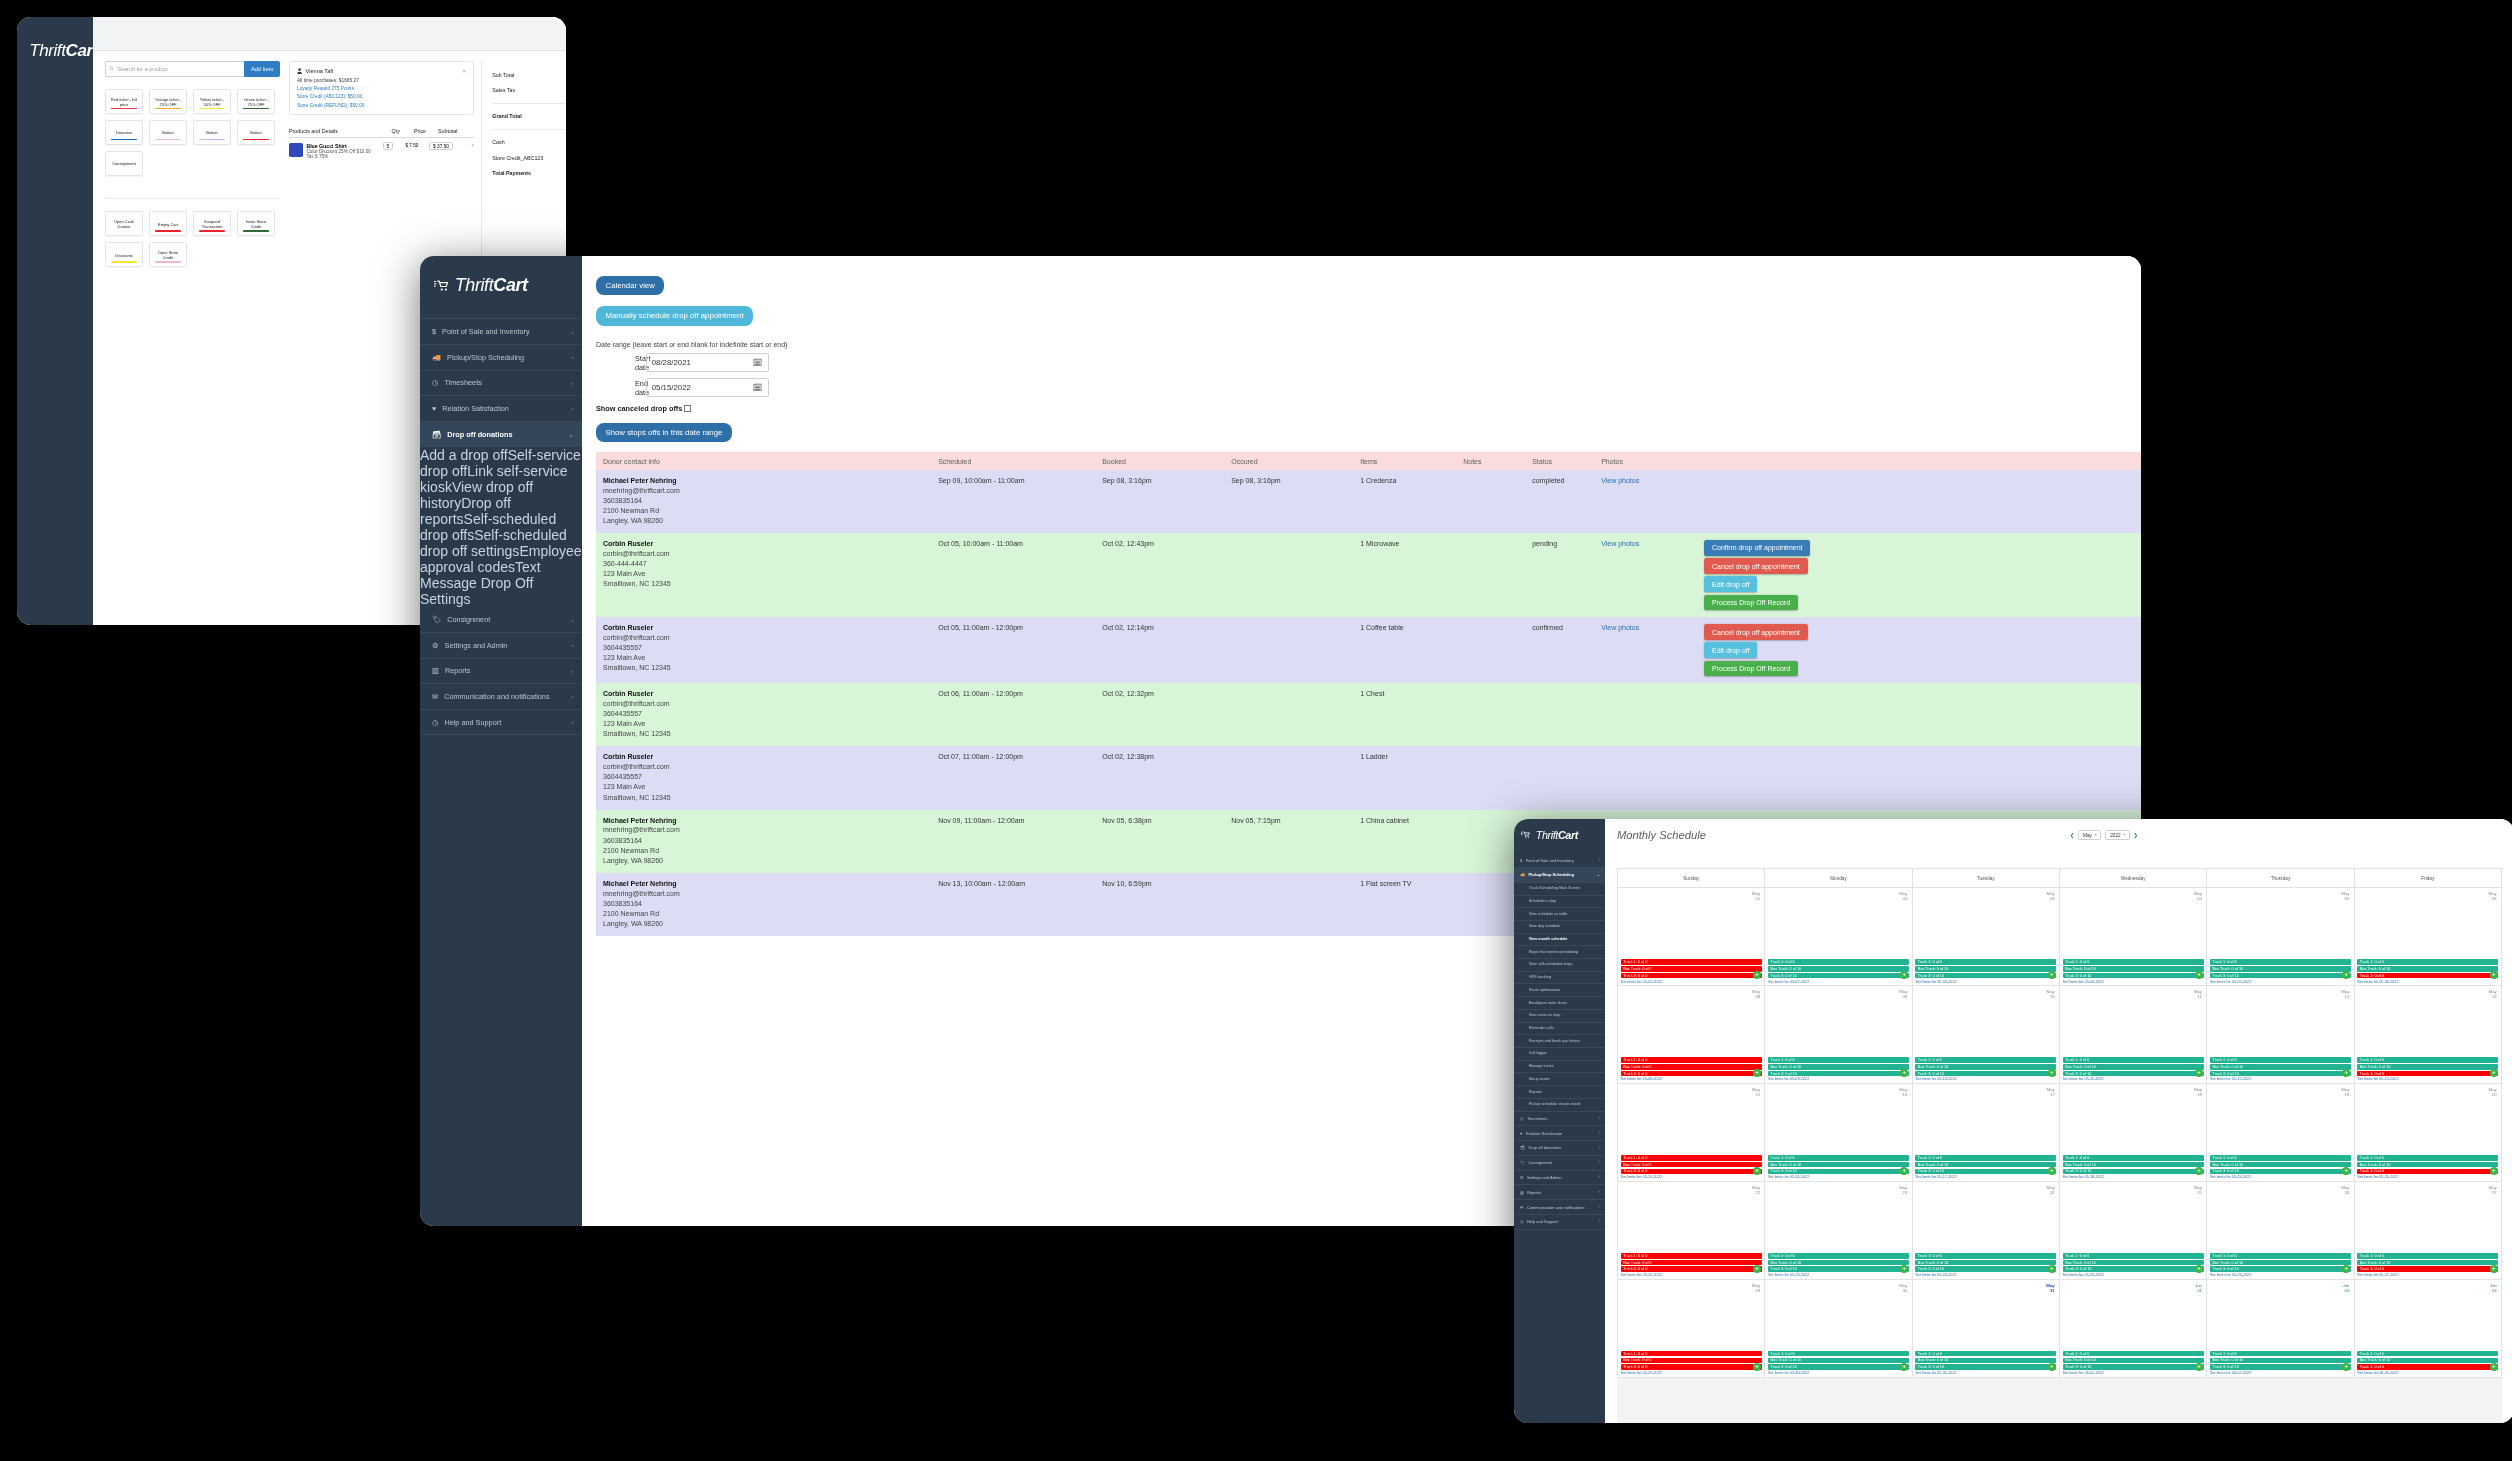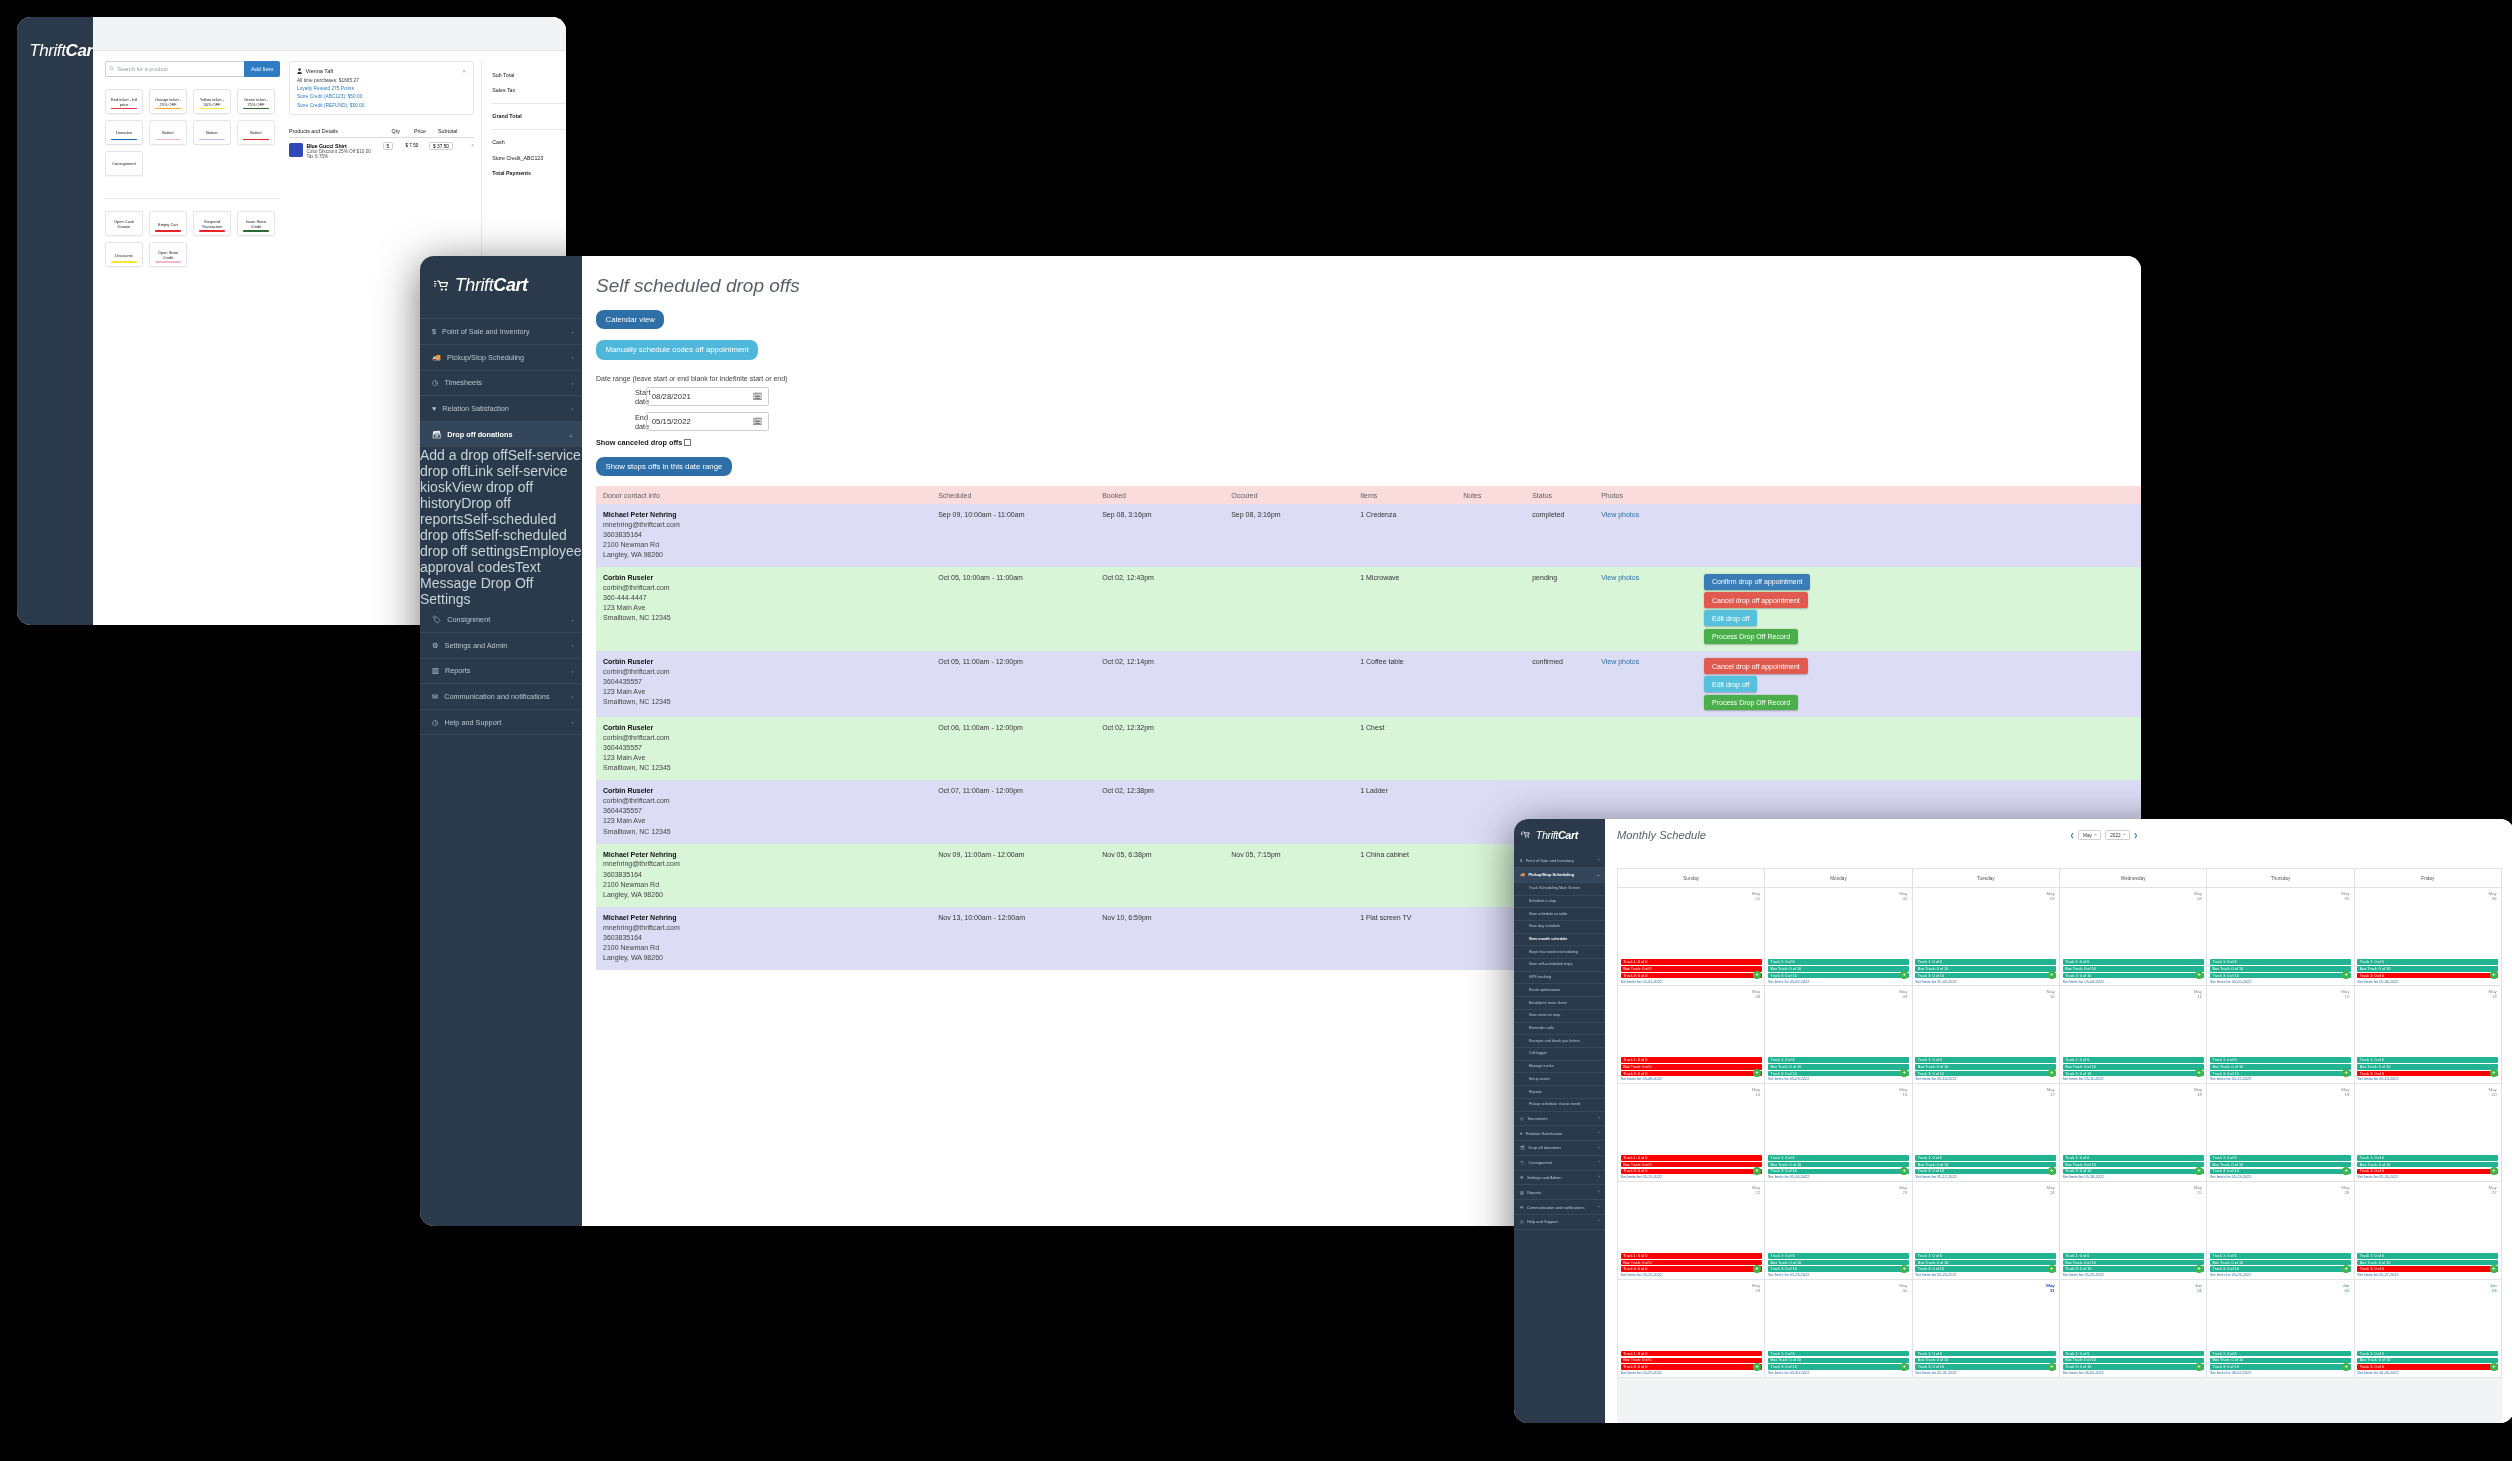--- a/index.html
+++ b/index.html
@@ -344,24 +344,23 @@
           <span>✉</span>
           <span>Communication and notifications</span>
           <span class="chev">‹</span>
         </div><div class="nav-item">
           <span>◷</span>
           <span>Help and Support</span>
           <span class="chev">‹</span>
         </div></div>
     </div>
     <div id="drop-main">
-      <div class="page-title">Self scheduled drop offs</div>
       <div class="btn btn-primary">Calendar view</div>
       <div style="height:10.3px"></div>
-      <div class="btn btn-info">Manually schedule codes off appointment</div>
+      <div class="btn btn-info">Manually schedule drop off appointment</div>
       <div class="hint">Date range (leave start or end blank for indefinite start or end)</div>
       <div class="date-row">
         <div class="date-lbl">Start date</div>
         <div class="date-input">
           <span>08/28/2021</span>
           <span class="cal">🗓</span>
         </div>
       </div>
       <div class="date-row">
         <div class="date-lbl">End date</div>

